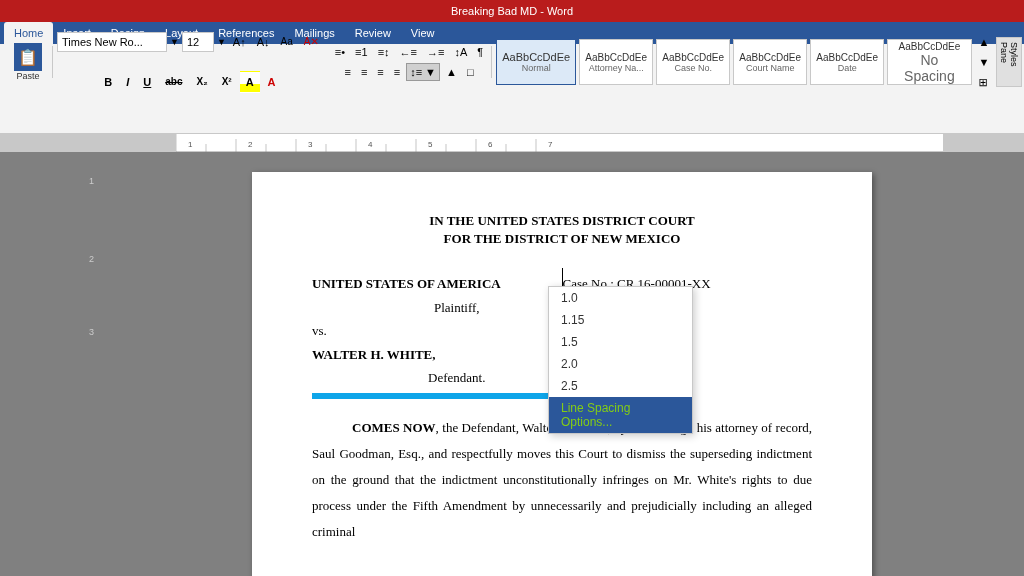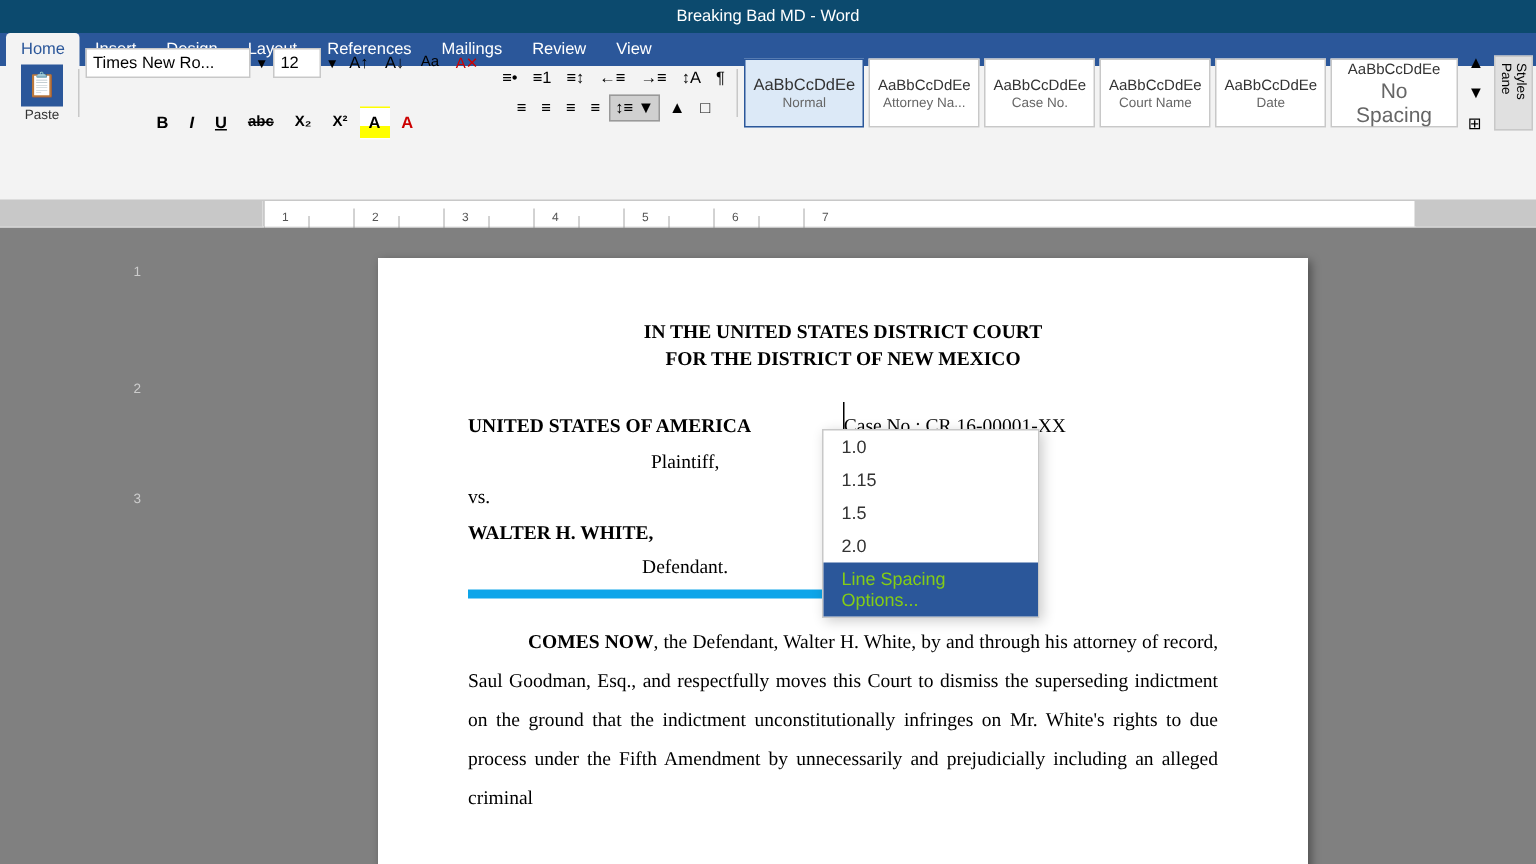--- a/index.html
+++ b/index.html
@@ -1,20 +1,20 @@
 <!DOCTYPE html>
 <html><head>
   <meta charset="utf-8">
   <style>
     * { margin: 0; padding: 0; box-sizing: border-box; }
     body { font-family: 'Segoe UI', Arial, sans-serif; font-size: 12px; background: #f0f0f0; overflow: hidden; width: 1024px; height: 576px; }
 
     
     .title-bar {
-      background: #0c4a6e;
+      background: #b91c1c;
       height: 22px;
       display: flex;
       align-items: center;
       justify-content: center;
       color: white;
       font-size: 11px;
     }
     .title-bar-title { flex: 1; text-align: center; }
 
     
@@ -455,16 +455,17 @@
           <strong>COMES NOW</strong>, the Defendant, Walter H. White, by and through his attorney of record, Saul Goodman, Esq., and respectfully moves this Court to dismiss the superseding indictment on the ground that the indictment unconstitutionally infringes on Mr. White's rights to due process under the Fifth Amendment by unnecessarily and prejudicially including an alleged criminal
         </p>
       </div>
     </div>
 
     <div class="dropdown-menu">
       <div class="dropdown-item">1.0</div>
       <div class="dropdown-item">1.15</div>
       <div class="dropdown-item">1.5</div>
       <div class="dropdown-item">2.0</div>
+      <div class="dropdown-item">2.5</div>
       <div class="dropdown-item highlighted">Line Spacing Options...</div>
     </div>
   </div>
 </div>
 
 </body></html>

